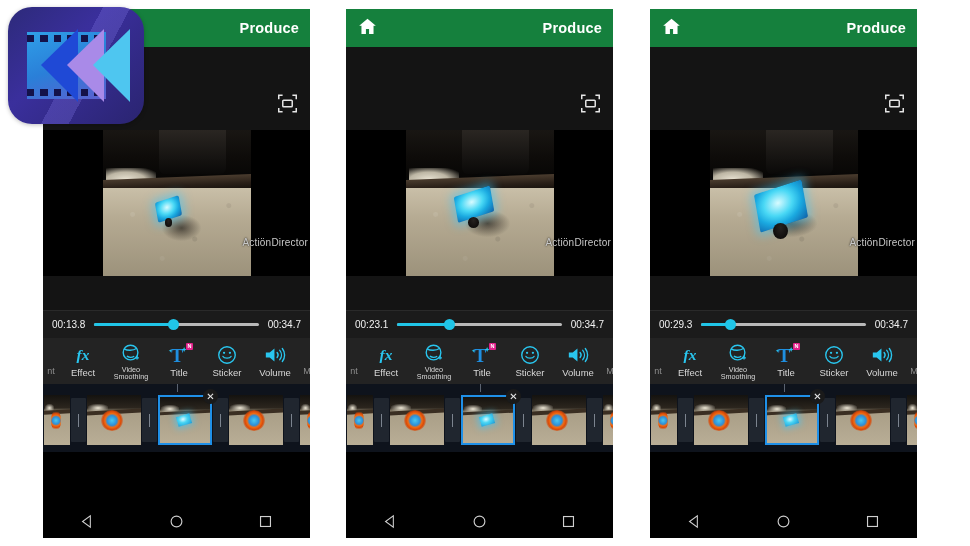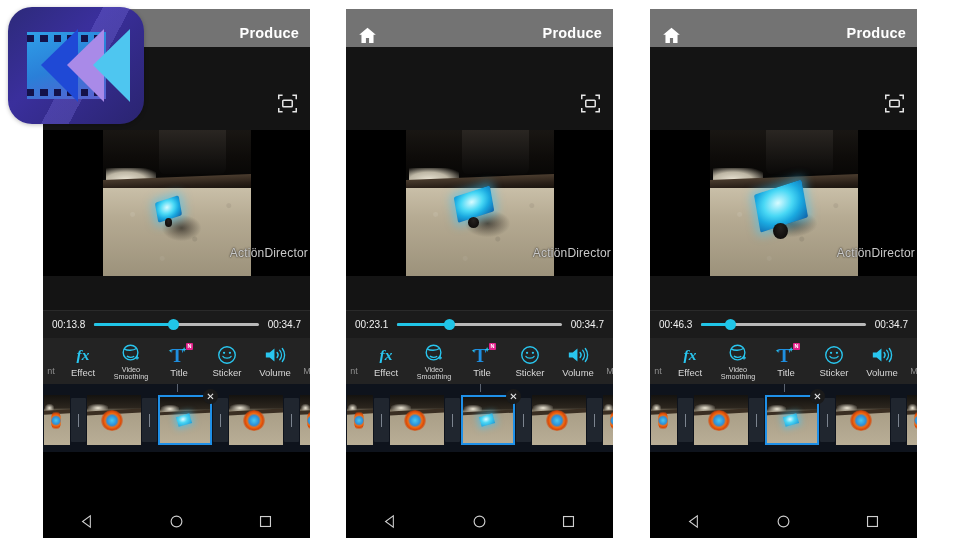--- a/index.html
+++ b/index.html
@@ -27,24 +27,24 @@
     overflow: hidden;
   }
   #panel-1 { left: 43px; }
   #panel-2 { left: 346px; }
   #panel-3 { left: 650px; }
 
   
   .appbar {
     position: relative;
     height: 38px;
-    background: #737373;
+    background: #15803d;
     display: flex;
-    align-items: flex-start;
-    padding: 16px 11px;
+    align-items: center;
+    padding: 4px 11px;
   }
   .appbar-title {
     margin-left: auto;
     color: #ffffff;
     font-size: 14.5px;
     font-weight: bold;
     letter-spacing: .2px;
   }
 
   
@@ -125,22 +125,22 @@
     background: radial-gradient(ellipse at 45% 40%, #d8fbff 0%, #49d8f5 38%, #1aa9e0 62%, #1060a8 100%);
     box-shadow: 0 0 10px 3px rgba(60,200,255,.55);
   }
   .glow-obj.tilted .body { transform: rotate(-18deg) skewX(-8deg); border-radius: 2px; }
   .glow-obj .stem {
     position: absolute; left: 34%; bottom: -38%; width: 30%; height: 42%;
     background: radial-gradient(ellipse at 50% 30%, #262220 0%, #0d0b0a 80%);
     border-radius: 50%;
   }
   .wm {
-    position: absolute; right: 2px; bottom: 16px;
-    color: #c9c9c9; font-size: 12px; letter-spacing: .2px;
+    position: absolute; right: 2px; bottom: 28px;
+    color: #c9c9c9; font-size: 10px; letter-spacing: .2px;
     text-shadow: 0 0 2px #000;
   }
 
   
   .seekbar-zone {
     position: relative;
     height: 28px;
     background: #1b1b1b;
     display: flex;
     align-items: center;
@@ -690,21 +690,21 @@
                 <div class="glow-obj tilted" style="left: 31%; top: 39%; width: 34%; height: 26%;">
                   <div class="body"></div>
                   <div class="stem"></div>
                 </div>
               </div>
             </div>
             <div class="wm">ActiönDirector</div>
           </div>
         </div>
         <div class="seekbar-zone">
-          <span class="time-lbl">00:46.3</span>
+          <span class="time-lbl">00:29.3</span>
           <div class="track">
             <div class="fill" style="width: 18%;"></div>
             <div class="thumb" style="left: 18%;"></div>
           </div>
           <span class="time-lbl">00:34.7</span>
         </div>
         <div class="toolstrip">
           <div class="tool edge">
             <span class="lbl" style="margin-top: 22px;">nt</span>
           </div>

